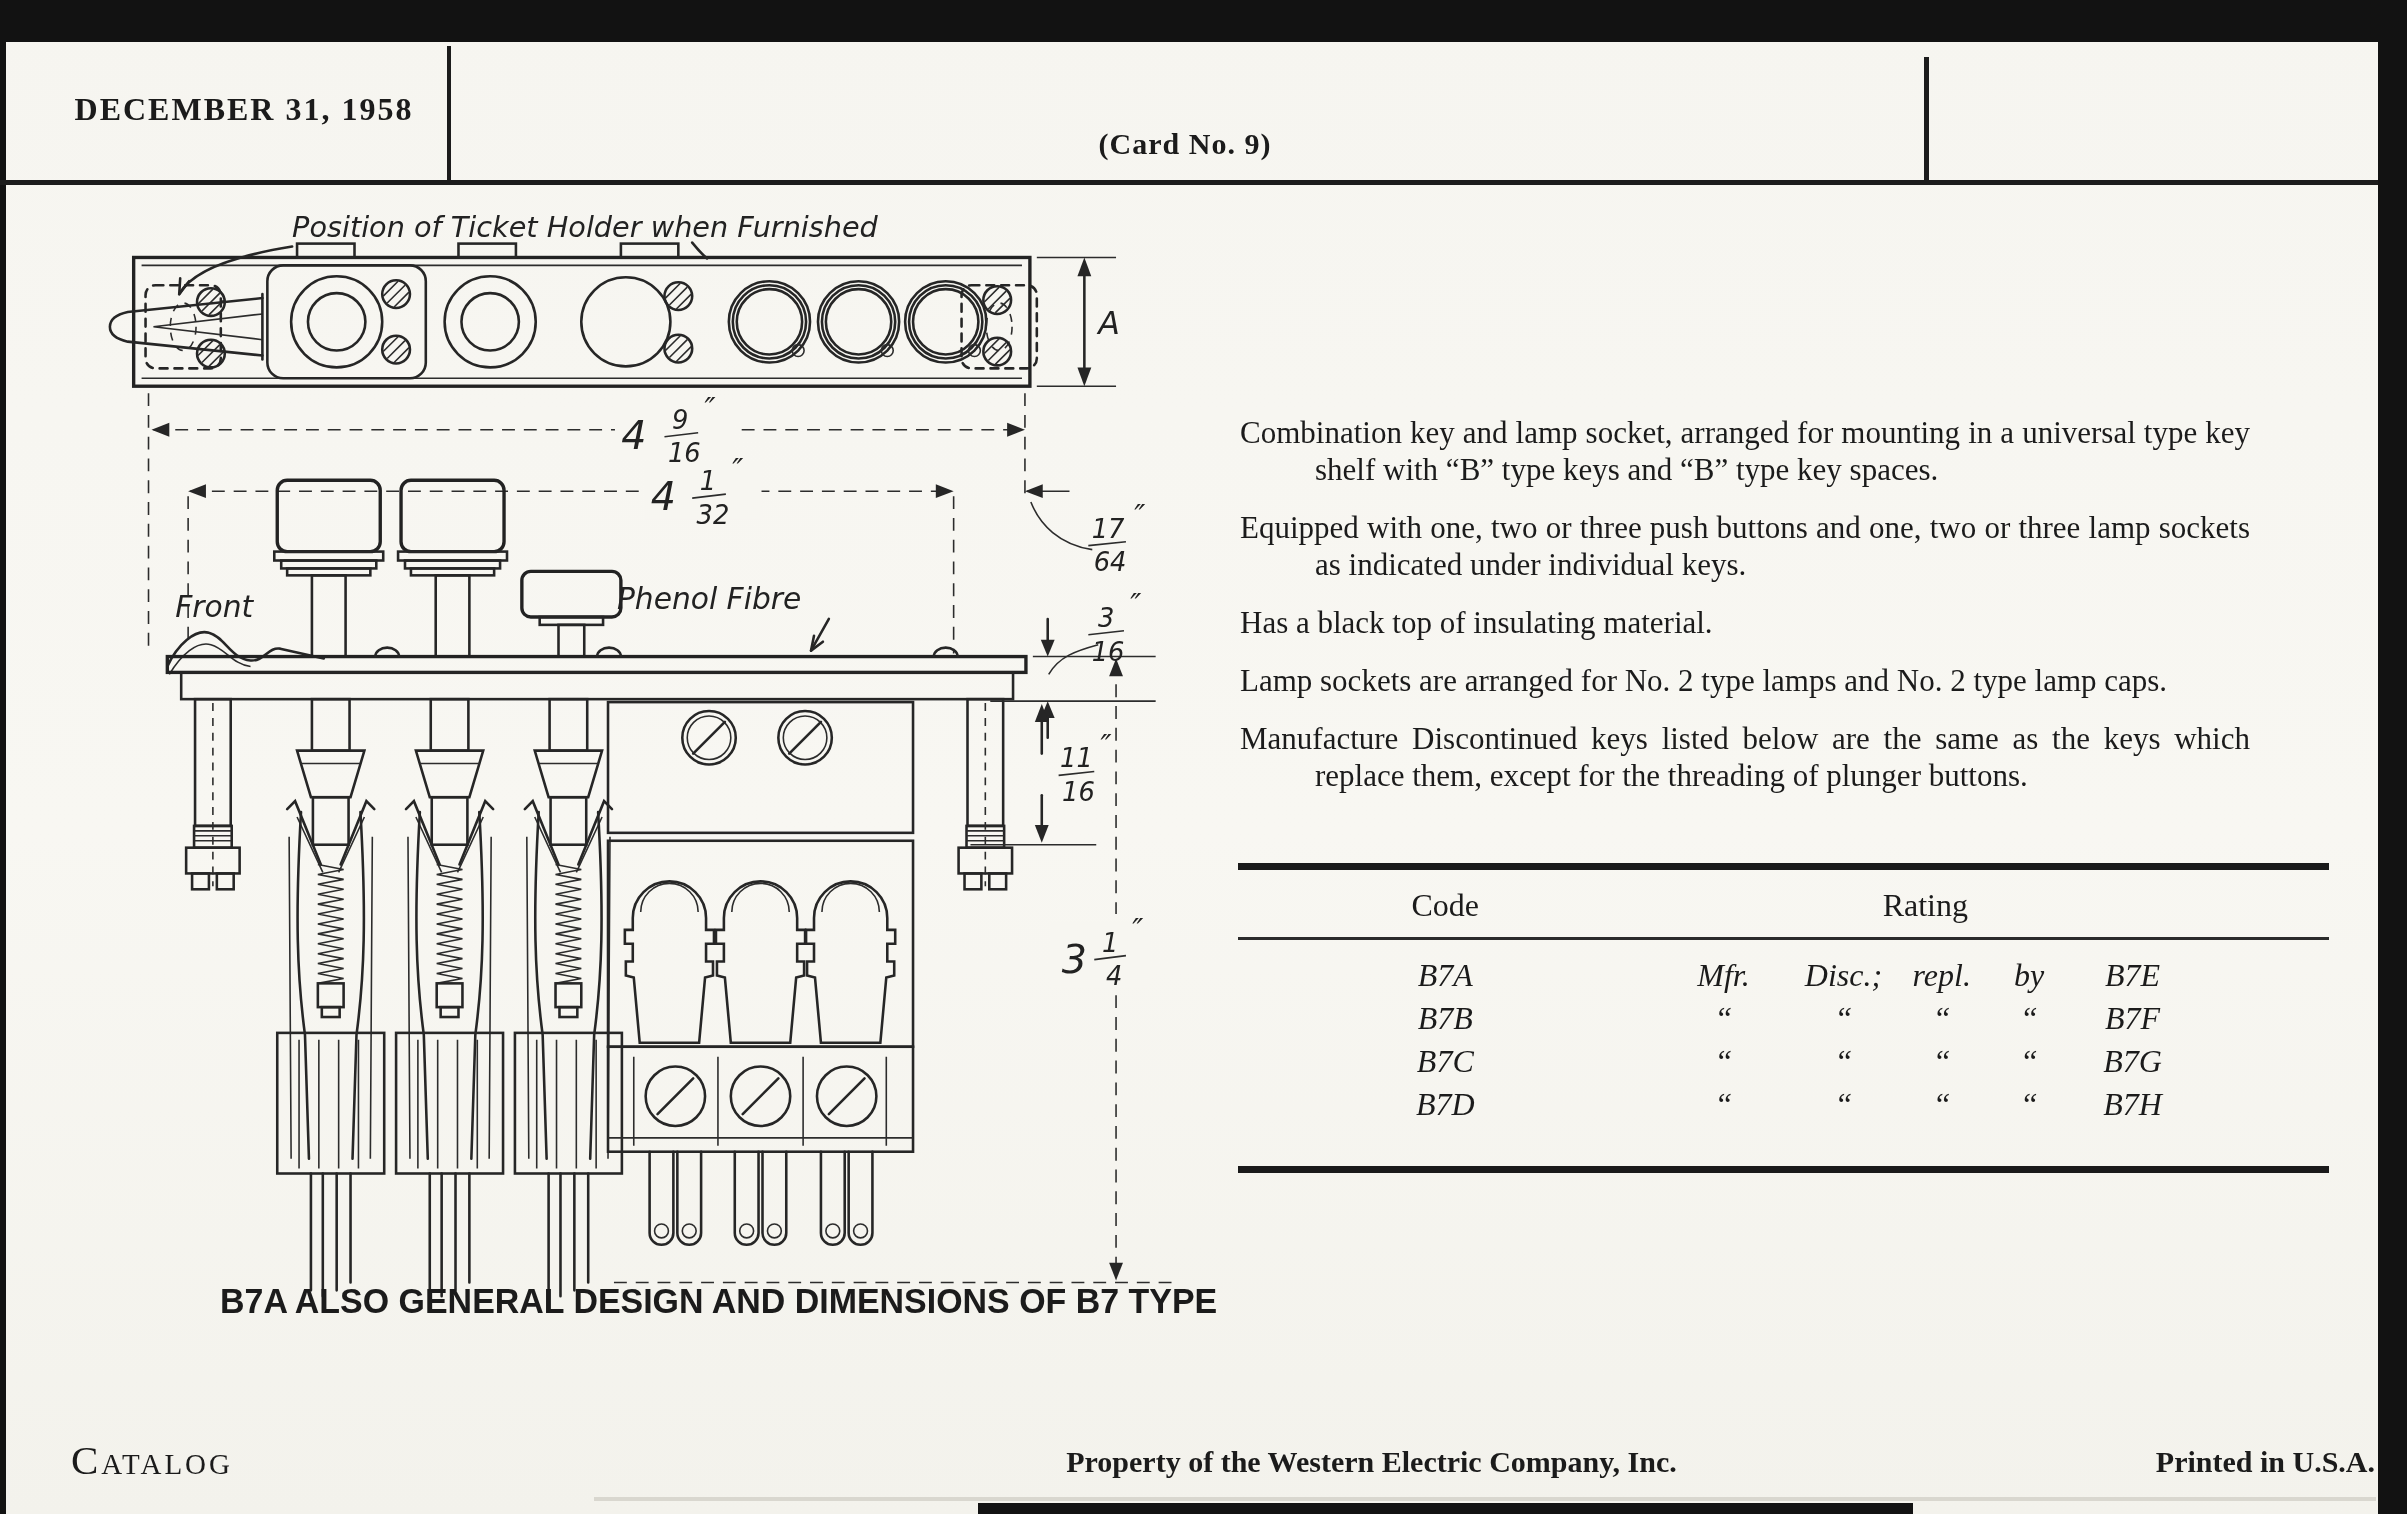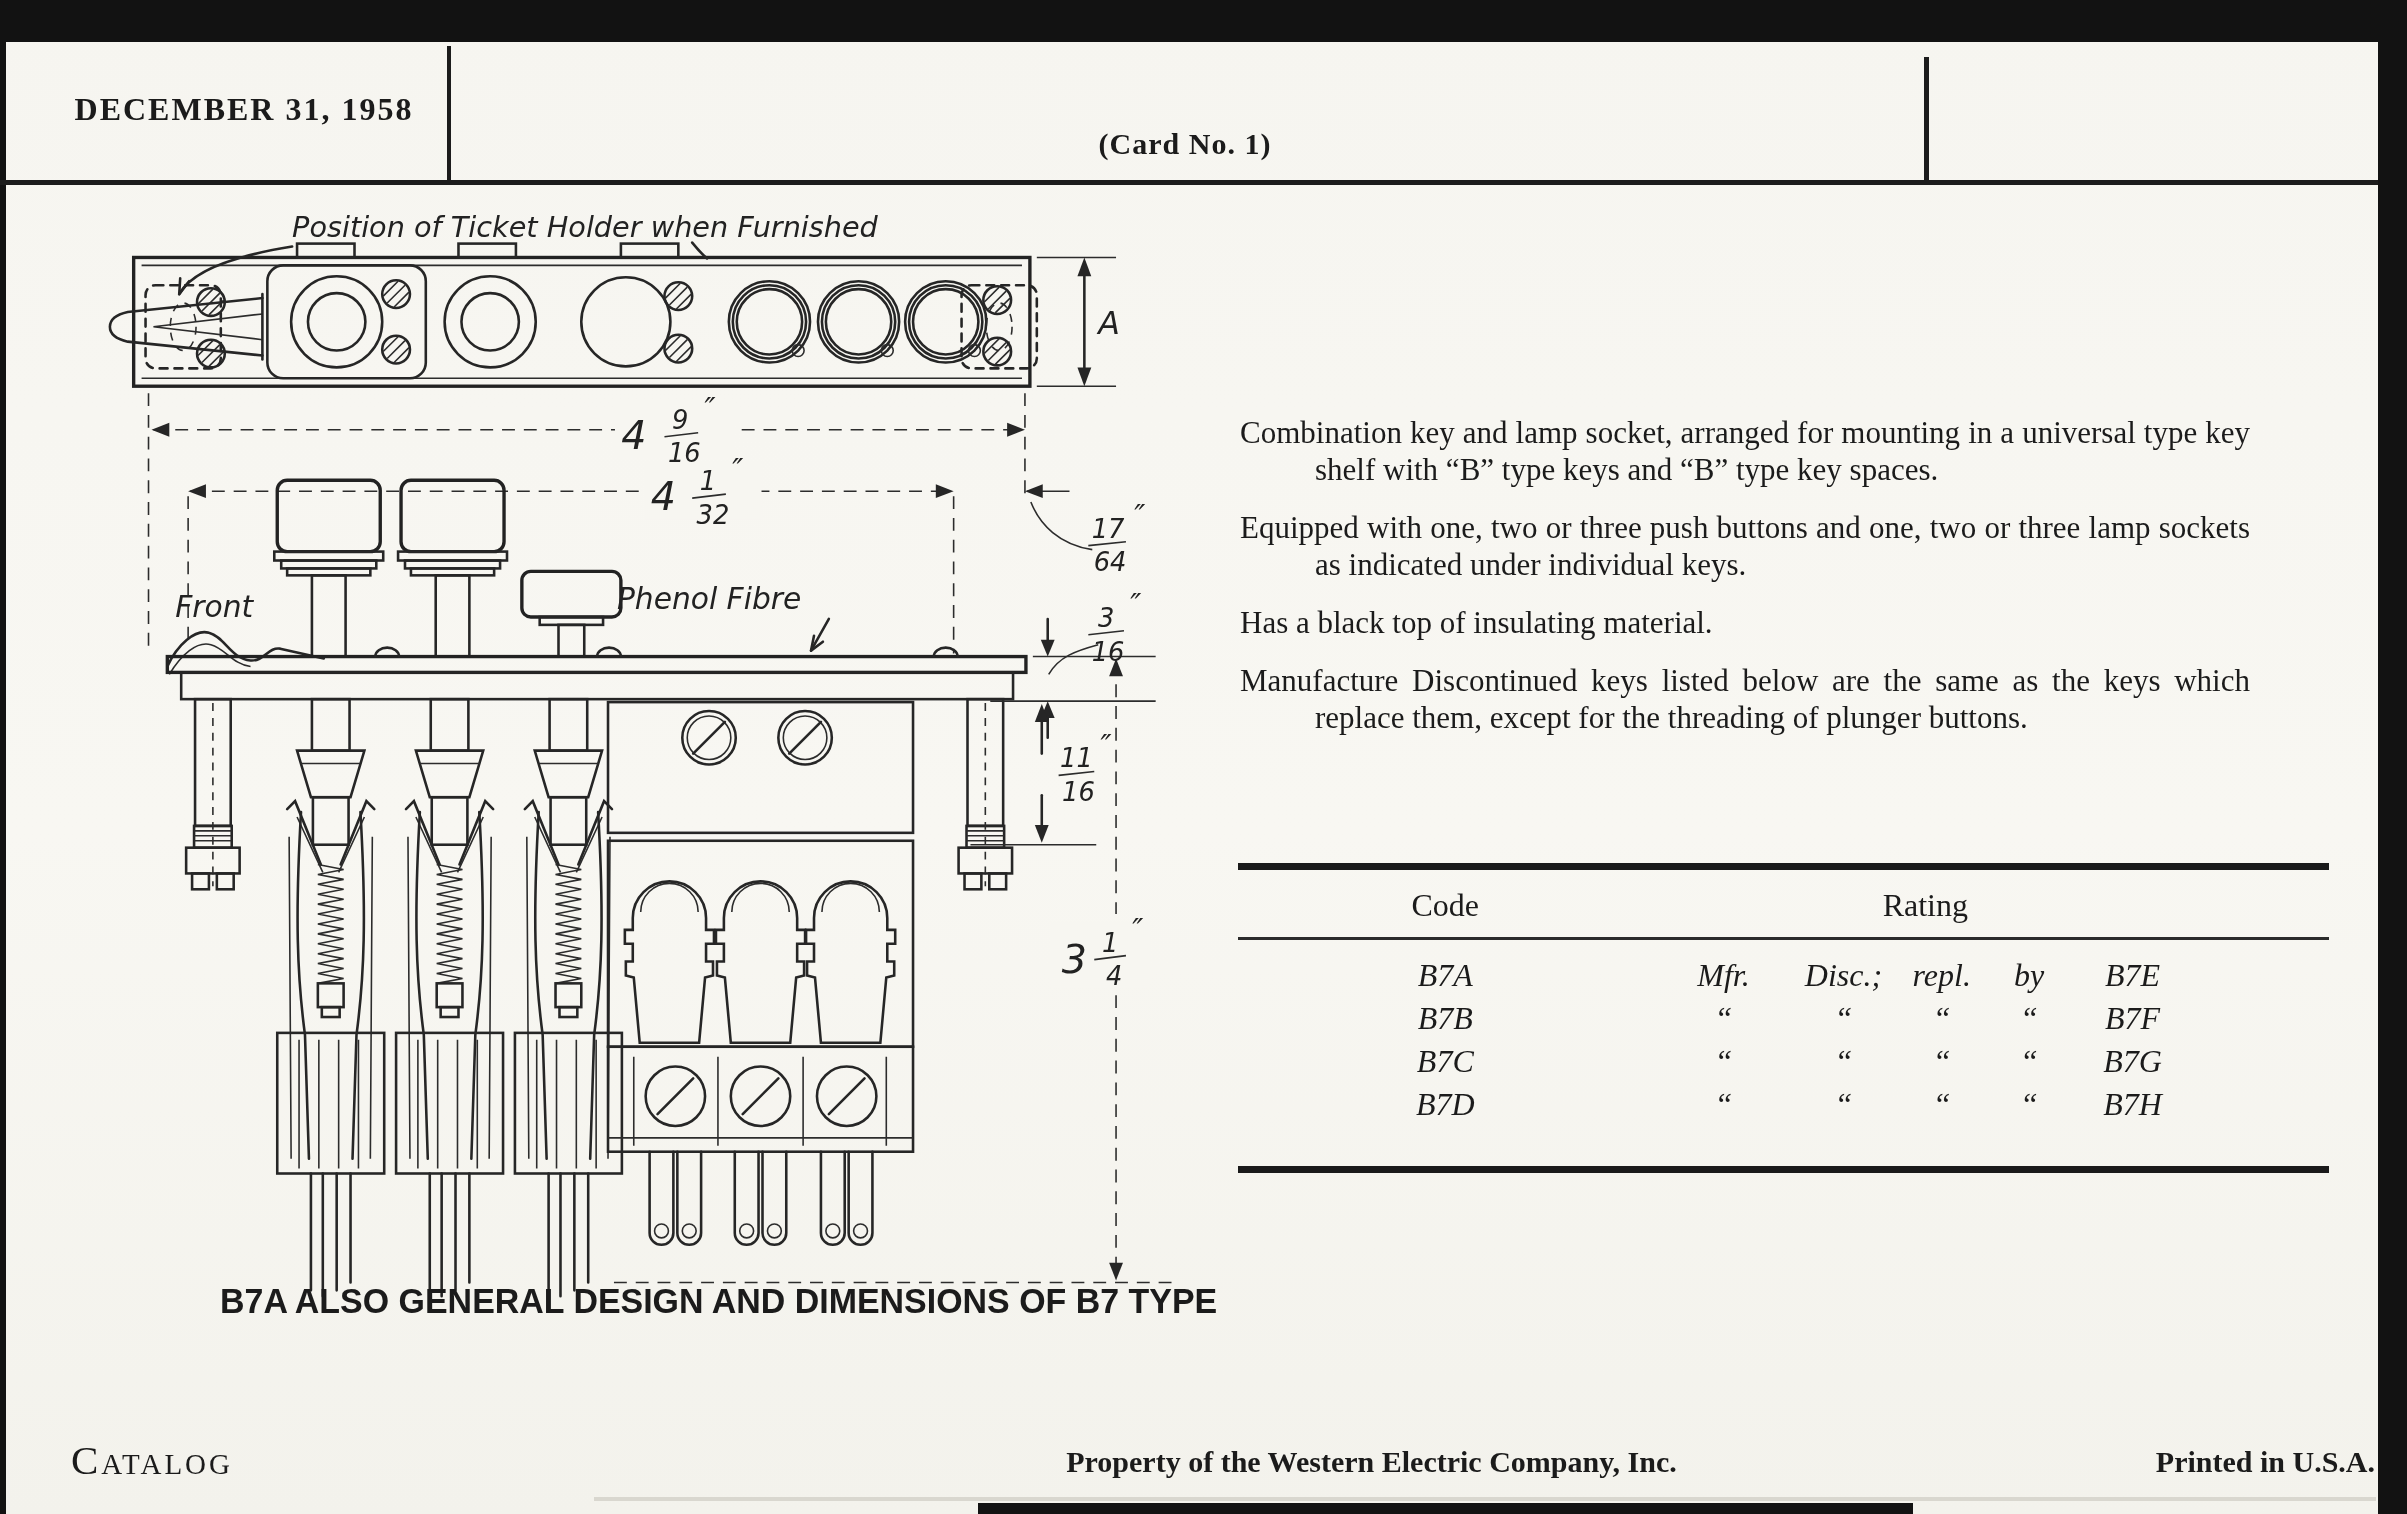--- a/index.html
+++ b/index.html
@@ -45,29 +45,30 @@
 
 <div id="stage">
 
   <div class="bar" style="left:0;top:0;width:2408px;height:42px;"></div>
   <div class="bar" style="left:2378px;top:0;width:30px;height:1515px;"></div>
   <div class="bar" style="left:0;top:42px;width:6px;height:1473px;"></div>
   <div class="bar" style="left:978px;top:1503px;width:935px;height:12px;"></div>
   <div style="position:absolute;left:594px;top:1497px;width:1782px;height:4px;background:#d9d7cf;"></div>
 
   <div class="hdr-date">DECEMBER 31, 1958</div>
-  <div class="hdr-sub">(Card No. 1)</div>
+  <div class="hdr-sub">(Card No. 9)</div>
   <div class="vline" style="left:447px;top:46px;width:4px;height:139px;"></div>
   <div class="vline" style="left:1924px;top:57px;width:5px;height:127px;"></div>
   <div class="hline" style="left:0;top:180px;width:2378px;height:5px;"></div>
 
   <div class="desc">
     <p>Combination key and lamp socket, arranged for mounting in a universal type key shelf with “B” type keys and “B” type key spaces.</p>
     <p>Equipped with one, two or three push buttons and one, two or three lamp sockets as indicated under individual keys.</p>
     <p>Has a black top of insulating material.</p>
+    <p>Lamp sockets are arranged for No. 2 type lamps and No. 2 type lamp caps.</p>
     <p>Manufacture Discontinued keys listed below are the same as the keys which replace them, except for the threading of plunger buttons.</p>
   </div>
 
   <div class="tbl-wrap">
     <table class="rt">
       <colgroup>
           <col style="width:38%">
           <col style="width:13%">
           <col style="width:9%">
           <col style="width:9%">

